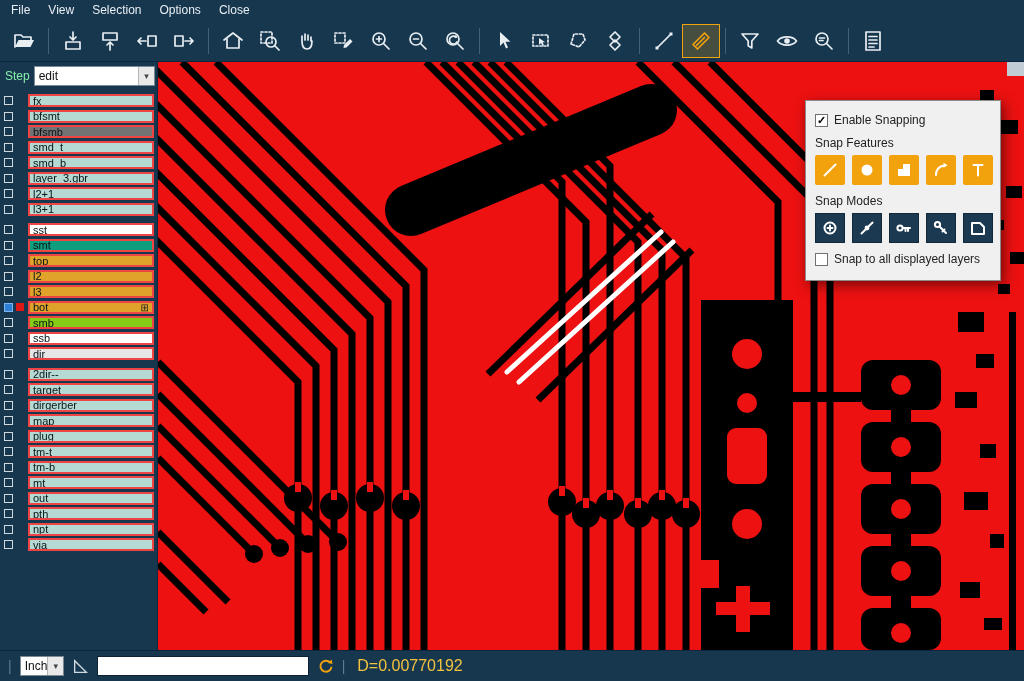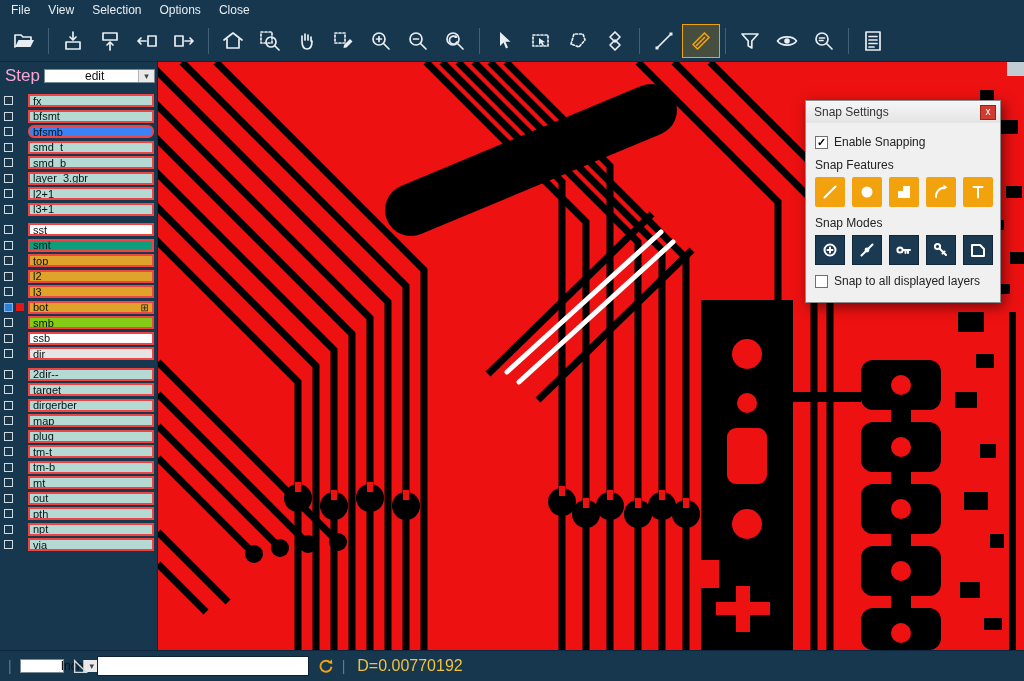--- a/index.html
+++ b/index.html
@@ -17,22 +17,22 @@
   .tbtn.active { background:rgba(242,162,13,.22); outline:1px solid #f2a20d; }
   .tsep { width:1px; height:26px; background:#40617a; margin:0 5px; flex:none; }
   .ti { width:24px; height:24px; }
   .ti * { stroke:#e9eef2; fill:none; stroke-width:1.7; stroke-linecap:round; stroke-linejoin:round; }
   .ti .f { fill:#e9eef2; stroke:none; }
   .tbtn.active .ti * { stroke:#f2a20d; }
   
   .main { display:flex; height:588px; }
   .left-panel { width:157px; flex:none; background:#17374f; display:flex; flex-direction:column; }
   .step-row { display:flex; align-items:center; margin:3px 2px 0 2px; height:22px; gap:4px; }
-  .step-label { color:#f9a8d4; font-size:17px; padding-left:3px; }
-  .combo { background:#fff; height:14px; display:flex; align-items:center; font-size:12px; border:1px solid #7a8a94; color:#111;padding-left:36px; }
+  .step-label { color:#86efac; font-size:12px; padding-left:3px; }
+  .combo { background:#fff; height:20px; display:flex; align-items:center; font-size:12px; border:1px solid #7a8a94; color:#111; }
   .combo .val { flex:1; padding-left:4px; white-space:nowrap; }
   .combo .arr { width:16px; height:100%; background:#e9e9e9; border-left:1px solid #b5b5b5; display:flex; align-items:center; justify-content:center; font-size:9px; color:#444; flex:none; }
   .step-row .combo { flex:1; }
   .layer-list { margin-top:6px; }
   .layer-group { margin-bottom:5px; }
   .layer-row { display:flex; align-items:center; height:15.5px; padding-left:4px; }
   .cb { width:9px; height:9px; border:1px solid #cfd9e0; flex:none; }
   .layer-row.selected .cb { border-color:#7db6f0; background:#2f7fd4; }
   .mark { width:8px; height:8px; margin-left:3px; flex:none; }
   .layer-row.selected .mark { background:#e01818; }
@@ -242,21 +242,21 @@
     <span class="cb"></span>
     <span class="mark"></span>
     <span class="cell" style="background: rgb(181, 218, 212);">
       <span class="lbl">bfsmt</span>
 
     </span>
   </div>
           <div class="layer-row">
     <span class="cb"></span>
     <span class="mark"></span>
-    <span class="cell" style="background: #3b82f6; border-radius: 6px;">
+    <span class="cell" style="background: #737373;">
       <span class="lbl">bfsmb</span>
 
     </span>
   </div>
           <div class="layer-row">
     <span class="cb"></span>
     <span class="mark"></span>
     <span class="cell" style="background: rgb(181, 218, 212);">
       <span class="lbl">smd_t</span>
 
@@ -602,24 +602,20 @@
   <input class="sb-input" value="" style="">
   <svg class="sbi" viewBox="0 0 16 16">
       <path d="M12.5 4.5 A5.2 5.2 0 1 0 13.6 8.2" stroke="#f2a20d" fill="none" stroke-width="1.8"></path>
       <path d="M13.9 1.4 l.6 4.2 -4.2 -.8 Z" fill="#f2a20d"></path>
     </svg>
   <span class="ssep">|</span>
   <span class="dtext">D=0.00770192</span>
 </div>
 
 <div class="dialog">
-  <div class="dlg-title">
-    <span class="t">Snap Settings</span>
-    <span class="dlg-close">x</span>
-  </div>
   <div class="dlg-body">
     <div class="chk-row">
       <span class="chk">✓</span>
       <span>Enable Snapping</span>
     </div>
     <div class="sec-label">Snap Features</div>
     <div class="btn-row">
       <div class="fbtn">
         <svg class="di" viewBox="0 0 18 18">
             <path d="M3.5 14.5 L14.5 3.5"></path>

